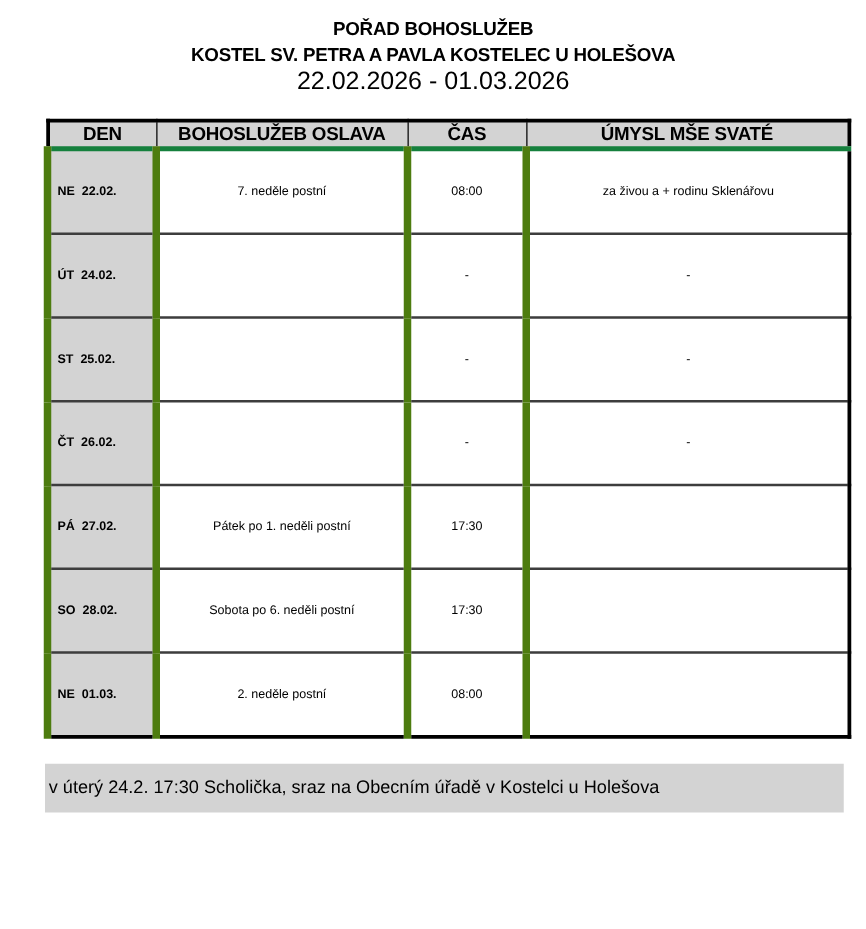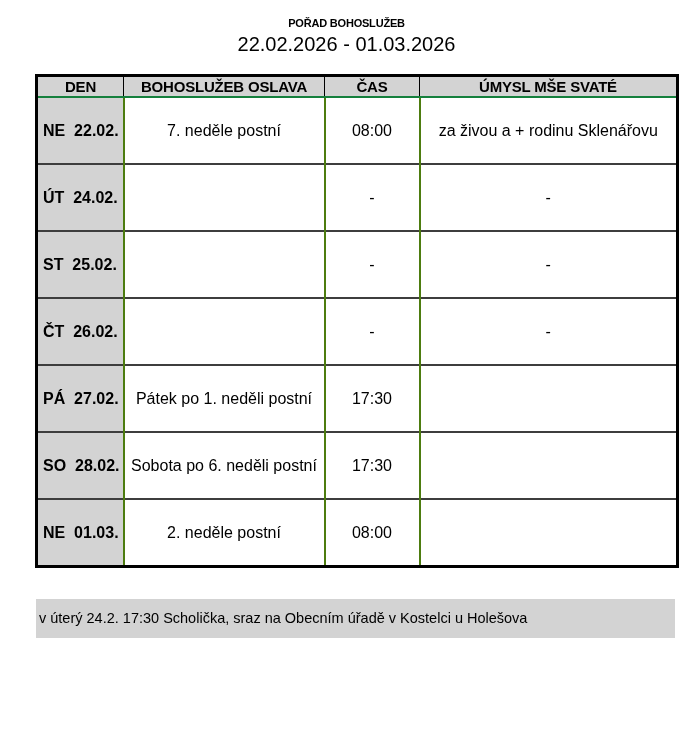--- a/index.html
+++ b/index.html
@@ -14,21 +14,21 @@
     color: #000000;
     position: relative;
     overflow: hidden;
   }
   .titles {
     text-align: center;
     padding-top: 13px;
   }
   .title-main, .title-sub {
     font-weight: bold;
-    font-size: 11px;
+    font-size: 15px;
     line-height: 21px;
     letter-spacing: -0.2px;
   }
   .title-dates {
     font-size: 20px;
     line-height: 21px;
   }
   table.schedule {
     border-collapse: collapse;
     table-layout: fixed;
@@ -37,62 +37,63 @@
     border: 3px solid #000000;
   }
   col.c-day   { width: 87px;  }
   col.c-lit   { width: 201px; }
   col.c-time  { width: 95px;  }
   col.c-int   { width: 258px; }
   table.schedule th {
     background: #d3d3d3;
     border-left: 1px solid #000000;
     border-right: 1px solid #000000;
-    border-bottom: 2px solid #15803d;
+    border-bottom: 4px solid #15803d;
     font-size: 15px;
     font-weight: bold;
     height: 19px;
     padding: 0;
     text-align: center;
     letter-spacing: -0.2px;
   }
   table.schedule td {
-    border-left: 2px solid #4d7c0f;
+    border-left: 6px solid #4d7c0f;
     border-right: 1px solid #000000;
     border-top: 2px solid #3d3d3d;
     height: 65px;
     padding: 0;
     text-align: center;
     vertical-align: middle;
-    font-size: 16px;
+    font-size: 10px;
   }
   table.schedule td.day-cell {
     background: #d3d3d3;
     font-weight: bold;
     text-align: left;
     padding-left: 5px;
     white-space: pre;
   }
   .note-bar {
-    margin: 31px 0 0 36px;
+    margin: 20px 0 0 36px;
     width: 639px;
     height: 39px;
     background: #d3d3d3;
     font-size: 14.5px;
     line-height: 39px;
     padding-left: 3px;
     box-sizing: border-box;
     text-align: left;
   }
 </style>
 </head>
 <body>
 
 <div class="titles">
   <div class="title-main">POŘAD BOHOSLUŽEB</div>
+  <div class="title-sub">KOSTEL SV. PETRA A PAVLA KOSTELEC U HOLEŠOVA</div>
   <div class="title-dates">22.02.2026 - 01.03.2026</div>
 </div>
 
 <table class="schedule">
   <colgroup>
     <col class="c-day">
       <col class="c-lit">
       <col class="c-time">
       <col class="c-int">
   </colgroup>

